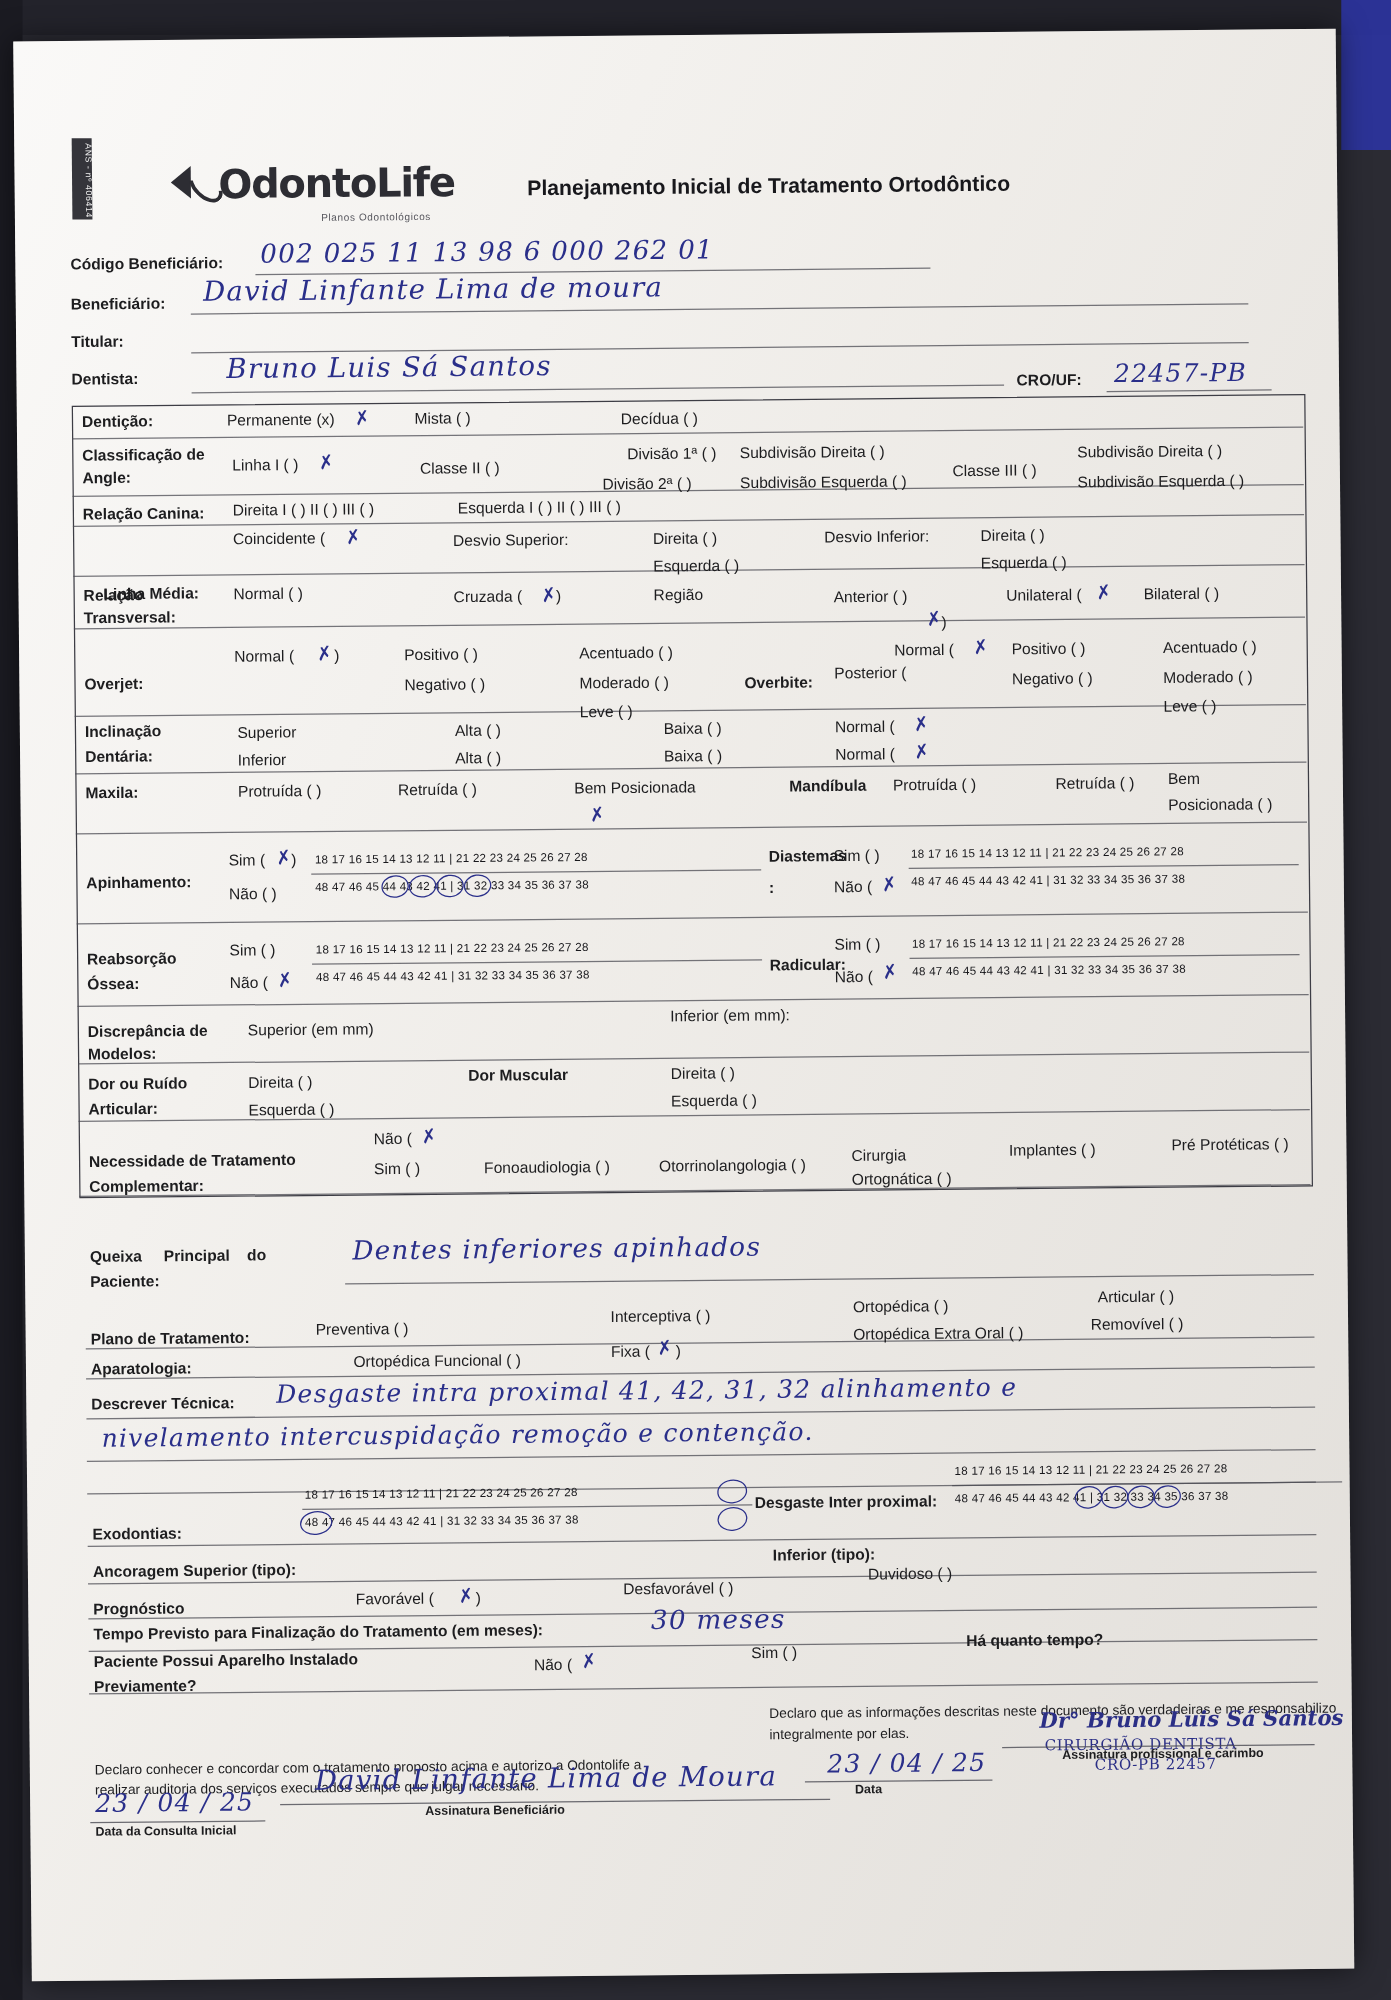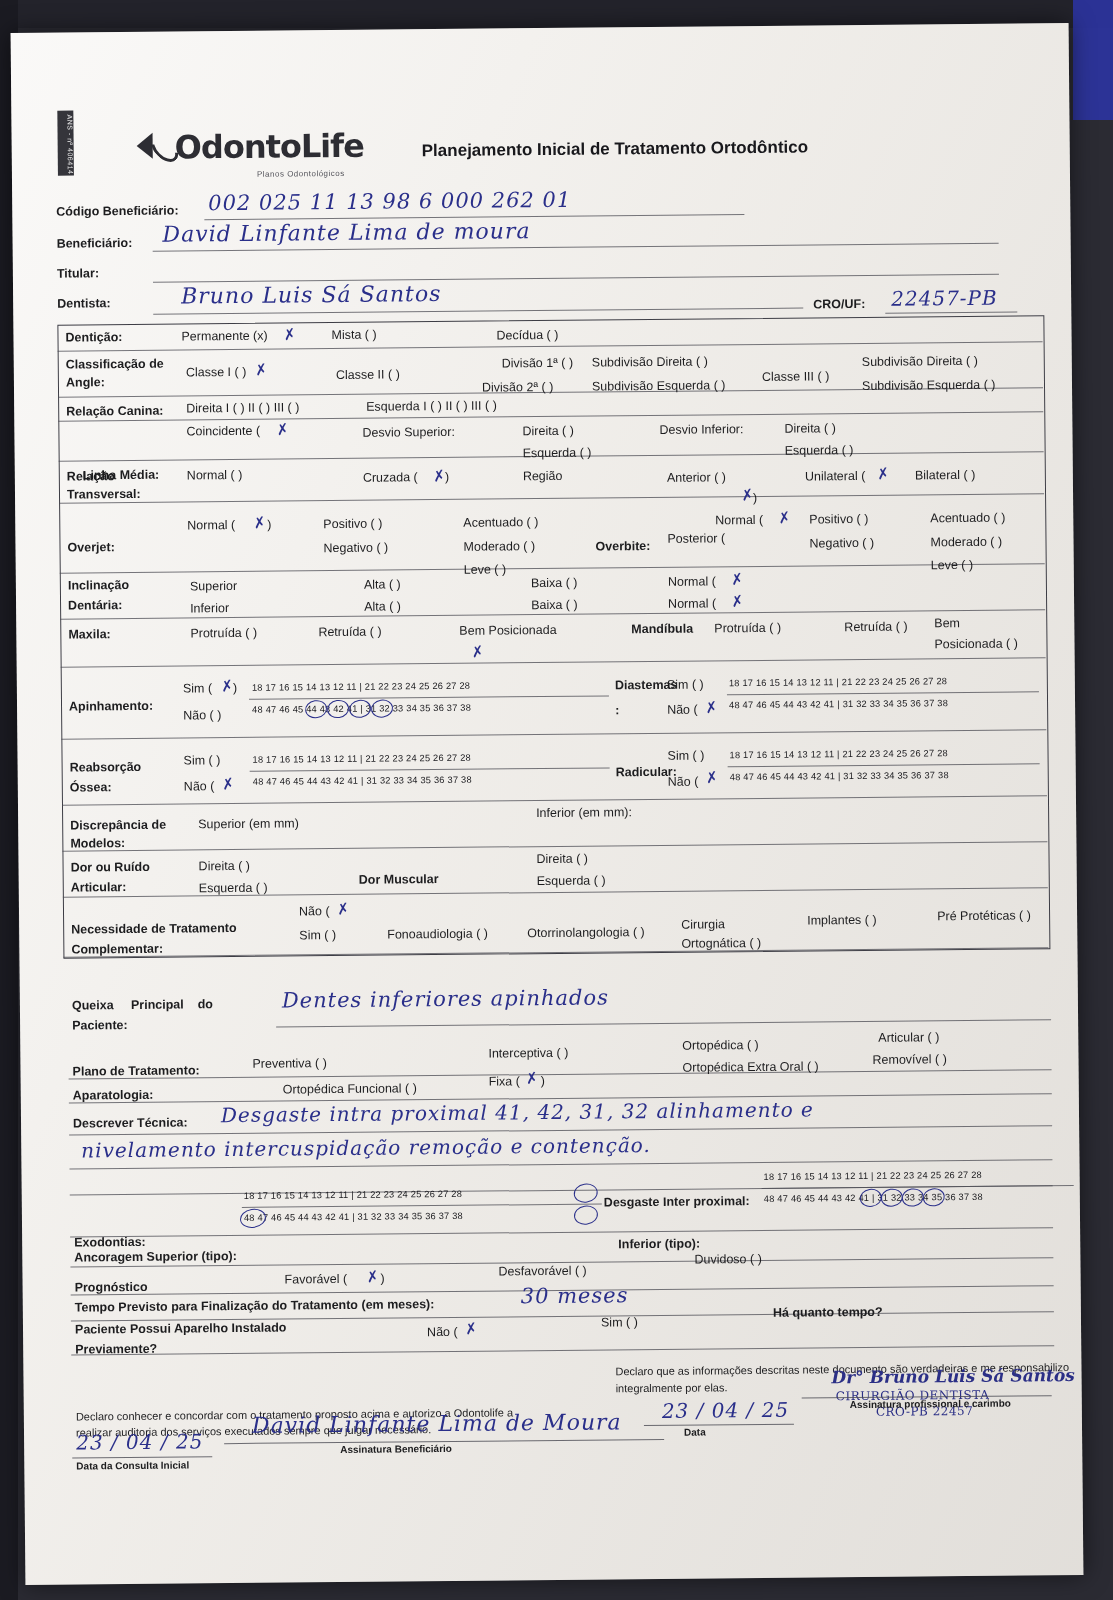--- a/index.html
+++ b/index.html
@@ -147,21 +147,21 @@
     <div class="ln" style="left:44px;top:924px;width:985px;"></div>
 
     <div class="t b" style="left:52px;top:298px;">Dentição:</div>
     <div class="t" style="left:168px;top:298px;">Permanente (x)</div>
     <div class="xm" style="left:270px;top:297px;">✗</div>
     <div class="t" style="left:318px;top:298px;">Mista (  )</div>
     <div class="t" style="left:483px;top:300px;">Decídua (  )</div>
 
     <div class="t b" style="left:52px;top:325px;">Classificação de</div>
     <div class="t b" style="left:52px;top:343px;">Angle:</div>
-    <div class="t" style="left:172px;top:334px;">Classe I (  )</div>
+    <div class="t" style="left:172px;top:334px;">Linha I (  )</div>
     <div class="xm" style="left:241px;top:332px;">✗</div>
     <div class="t" style="left:322px;top:338px;">Classe II (  )</div>
     <div class="t" style="left:748px;top:344px;">Classe III (  )</div>
     <div class="t" style="left:488px;top:328px;">Divisão 1ª (  )</div>
     <div class="t" style="left:468px;top:352px;">Divisão 2ª (  )</div>
     <div class="t" style="left:578px;top:328px;">Subdivisão Direita (  )</div>
     <div class="t" style="left:578px;top:352px;">Subdivisão Esquerda (  )</div>
     <div class="t" style="left:848px;top:330px;">Subdivisão Direita (  )</div>
     <div class="t" style="left:848px;top:354px;">Subdivisão Esquerda (  )</div>
 
@@ -277,21 +277,21 @@
 
     <div class="t b" style="left:52px;top:786px;">Discrepância de</div>
     <div class="t b" style="left:52px;top:804px;">Modelos:</div>
     <div class="t" style="left:180px;top:786px;">Superior (em mm)</div>
     <div class="t" style="left:518px;top:778px;">Inferior (em mm):</div>
 
     <div class="t b" style="left:52px;top:828px;">Dor ou Ruído</div>
     <div class="t b" style="left:52px;top:848px;">Articular:</div>
     <div class="t" style="left:180px;top:828px;">Direita (  )</div>
     <div class="t" style="left:180px;top:850px;">Esquerda (  )</div>
-    <div class="t b" style="left:340px;top:824px;margin-top:19px;">Dor Muscular</div>
+    <div class="t b" style="left:356px;top:824px;">Dor Muscular</div>
     <div class="t" style="left:518px;top:824px;">Direita (  )</div>
     <div class="t" style="left:518px;top:846px;">Esquerda (  )</div>
 
     <div class="t b" style="left:52px;top:890px;">Necessidade de Tratamento</div>
     <div class="t b" style="left:52px;top:910px;">Complementar:</div>
     <div class="t" style="left:280px;top:874px;">Não (</div>
     <div class="xm" style="left:318px;top:872px;">✗</div>
     <div class="t" style="left:280px;top:898px;">Sim (  )</div>
     <div class="t" style="left:368px;top:898px;">Fonoaudiologia (  )</div>
     <div class="t" style="left:508px;top:898px;">Otorrinolangologia (  )</div>
@@ -321,21 +321,21 @@
     <div class="t" style="left:852px;top:1028px;">Removível (  )</div>
     <div class="ln" style="left:48px;top:1070px;width:983px;"></div>
 
     <div class="t b" style="left:52px;top:1084px;">Descrever Técnica:</div>
     <div class="hw" style="left:200px;top:1072px;font-size:20px;">Desgaste intra proximal 41, 42, 31, 32 alinhamento e</div>
     <div class="ln" style="left:48px;top:1102px;width:983px;"></div>
     <div class="hw" style="left:60px;top:1106px;font-size:20px;">nivelamento intercuspidação remoção e contenção.</div>
     <div class="ln" style="left:48px;top:1136px;width:983px;"></div>
     <div class="ln" style="left:48px;top:1162px;width:983px;"></div>
 
-    <div class="t b" style="left:52px;top:1188px;margin-top:15px;">Exodontias:</div>
+    <div class="t b" style="left:52px;top:1188px;">Exodontias:</div>
     <div class="teeth" style="left:222px;top:1160px;">18  17  16  15  14  13  12  11 | 21  22  23  24  25  26  27  28</div>
     <div class="ln" style="left:220px;top:1176px;width:360px;"></div>
     <div class="teeth" style="left:222px;top:1182px;">48  47  46  45  44  43  42  41 | 31  32  33  34  35  36  37  38</div>
     <div class="circ" style="left:552px;top:1156px;width:22px;height:17px;"></div>
     <div class="circ" style="left:552px;top:1178px;width:22px;height:17px;"></div>
     <div class="circ" style="left:218px;top:1178px;width:24px;height:17px;"></div>
 
     <div class="t b" style="left:582px;top:1168px;">Desgaste Inter proximal:</div>
     <div class="teeth" style="left:742px;top:1146px;">18  17  16  15  14  13  12  11 | 21  22  23  24  25  26  27  28</div>
     <div class="ln" style="left:740px;top:1162px;width:312px;"></div>

